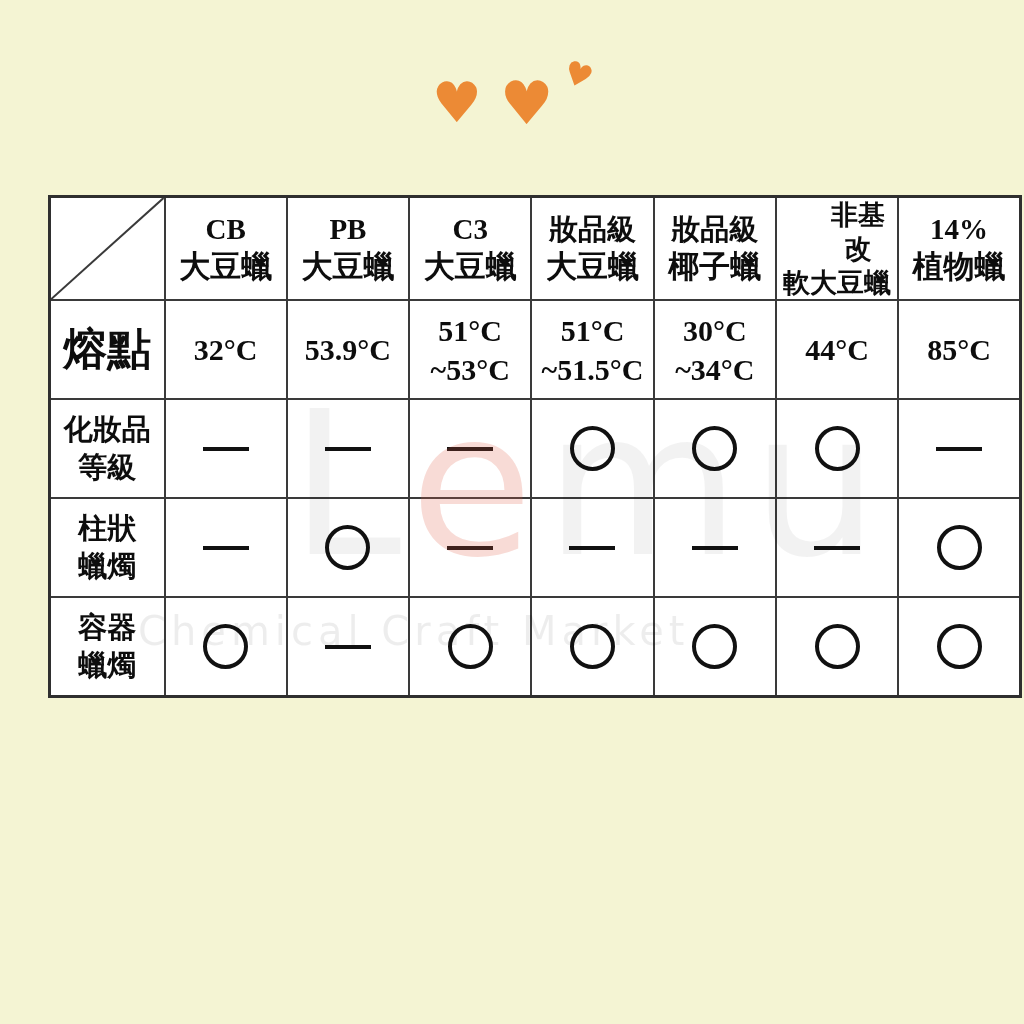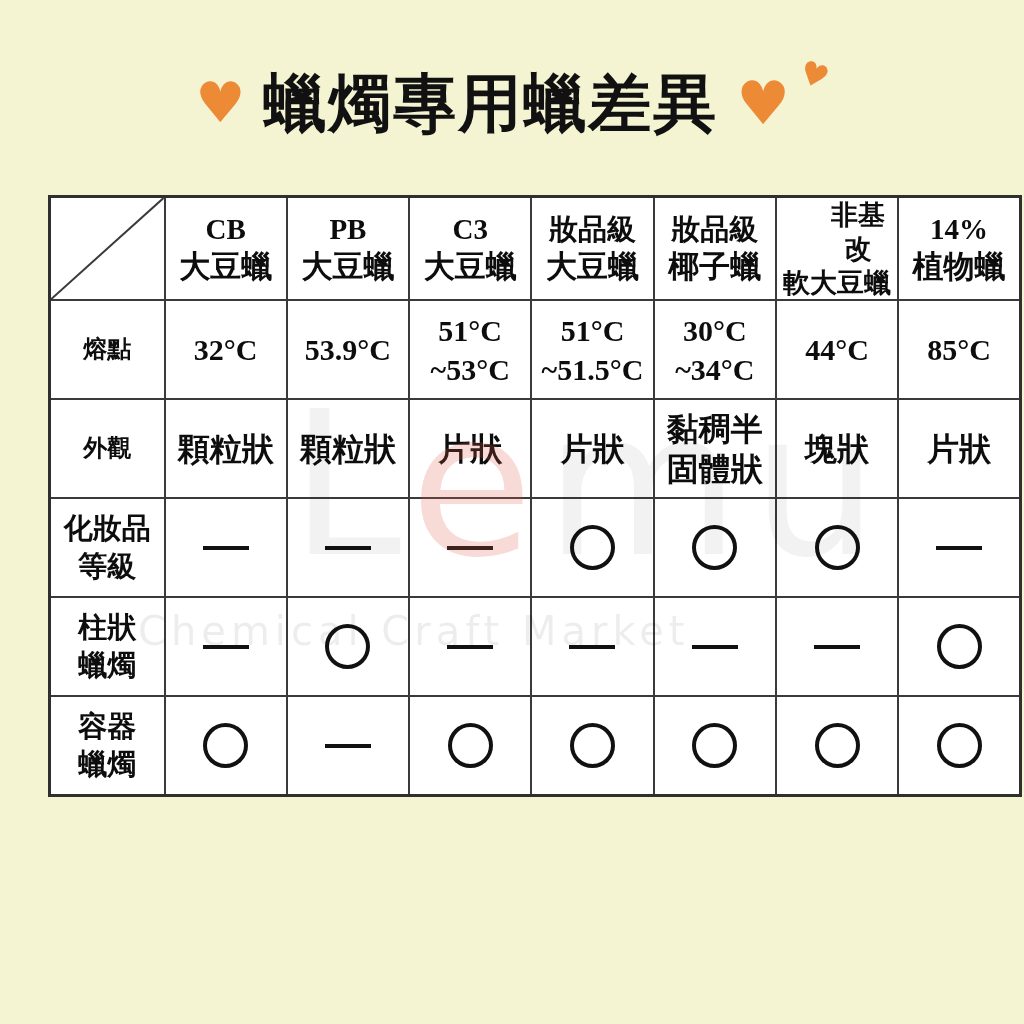--- a/index.html
+++ b/index.html
@@ -66,21 +66,21 @@
   .corner svg { position:absolute; inset:0; width:100%; height:100%; display:block; }
 
   .h1, .h2 { display: block; font-weight: bold; line-height: 1.25; }
   .h1 { font-size: 29px; }
   .h2 { font-size: 31px; }
   .serif, .h1.serif { font-family: "Liberation Serif", "DejaVu Serif", serif; }
   th.small .h1 { font-size: 27px; padding-left: 42px; }
   th.small .h2 { font-size: 27px; text-align: center; }
 
   .rowlabel {
-    font-size: 24px;
+    font-size: 44px;
     font-weight: bold;
     white-space: pre-line;
     line-height: 1.2;
   }
   .rowlabel.two { font-size: 29px; line-height: 1.3; }
 
   td.temp {
     font-family: "Liberation Serif", "DejaVu Serif", serif;
     font-weight: bold;
     font-size: 30px;
@@ -124,21 +124,20 @@
     color: rgba(0,0,0,0.07);
   }
 </style>
 </head>
 <body>
 
 <div class="canvas">
 
   <div class="title-row">
     <span class="heart heart-left">♥</span>
-    <h1 class="title-text">蠟燭專用蠟差異</h1>
     <span class="heart heart-right-big">♥</span>
     <span class="heart heart-right-small">♥</span>
   </div>
 
   <table class="wax">
     <colgroup>
       <col class="c-label">
         <col>
         <col>
         <col>
@@ -192,31 +191,20 @@
       <td class="temp">51°C
 ~53°C</td>
       <td class="temp">51°C
 ~51.5°C</td>
       <td class="temp">30°C
 ~34°C</td>
       <td class="temp">44°C</td>
       <td class="temp">85°C</td>
     </tr>
 
-    <tr class="r-body">
-      <td class="rowlabel">外觀</td>
-      <td class="txt">顆粒狀</td>
-      <td class="txt">顆粒狀</td>
-      <td class="txt">片狀</td>
-      <td class="txt">片狀</td>
-      <td class="txt">黏稠半
-固體狀</td>
-      <td class="txt">塊狀</td>
-      <td class="txt">片狀</td>
-    </tr>
 
 
     <tr class="r-body">
       <td class="rowlabel two">化妝品
 等級</td>
       <td class="sym dash">—</td>
       <td class="sym dash">—</td>
       <td class="sym dash">—</td>
       <td class="sym circ">○</td>
       <td class="sym circ">○</td>

